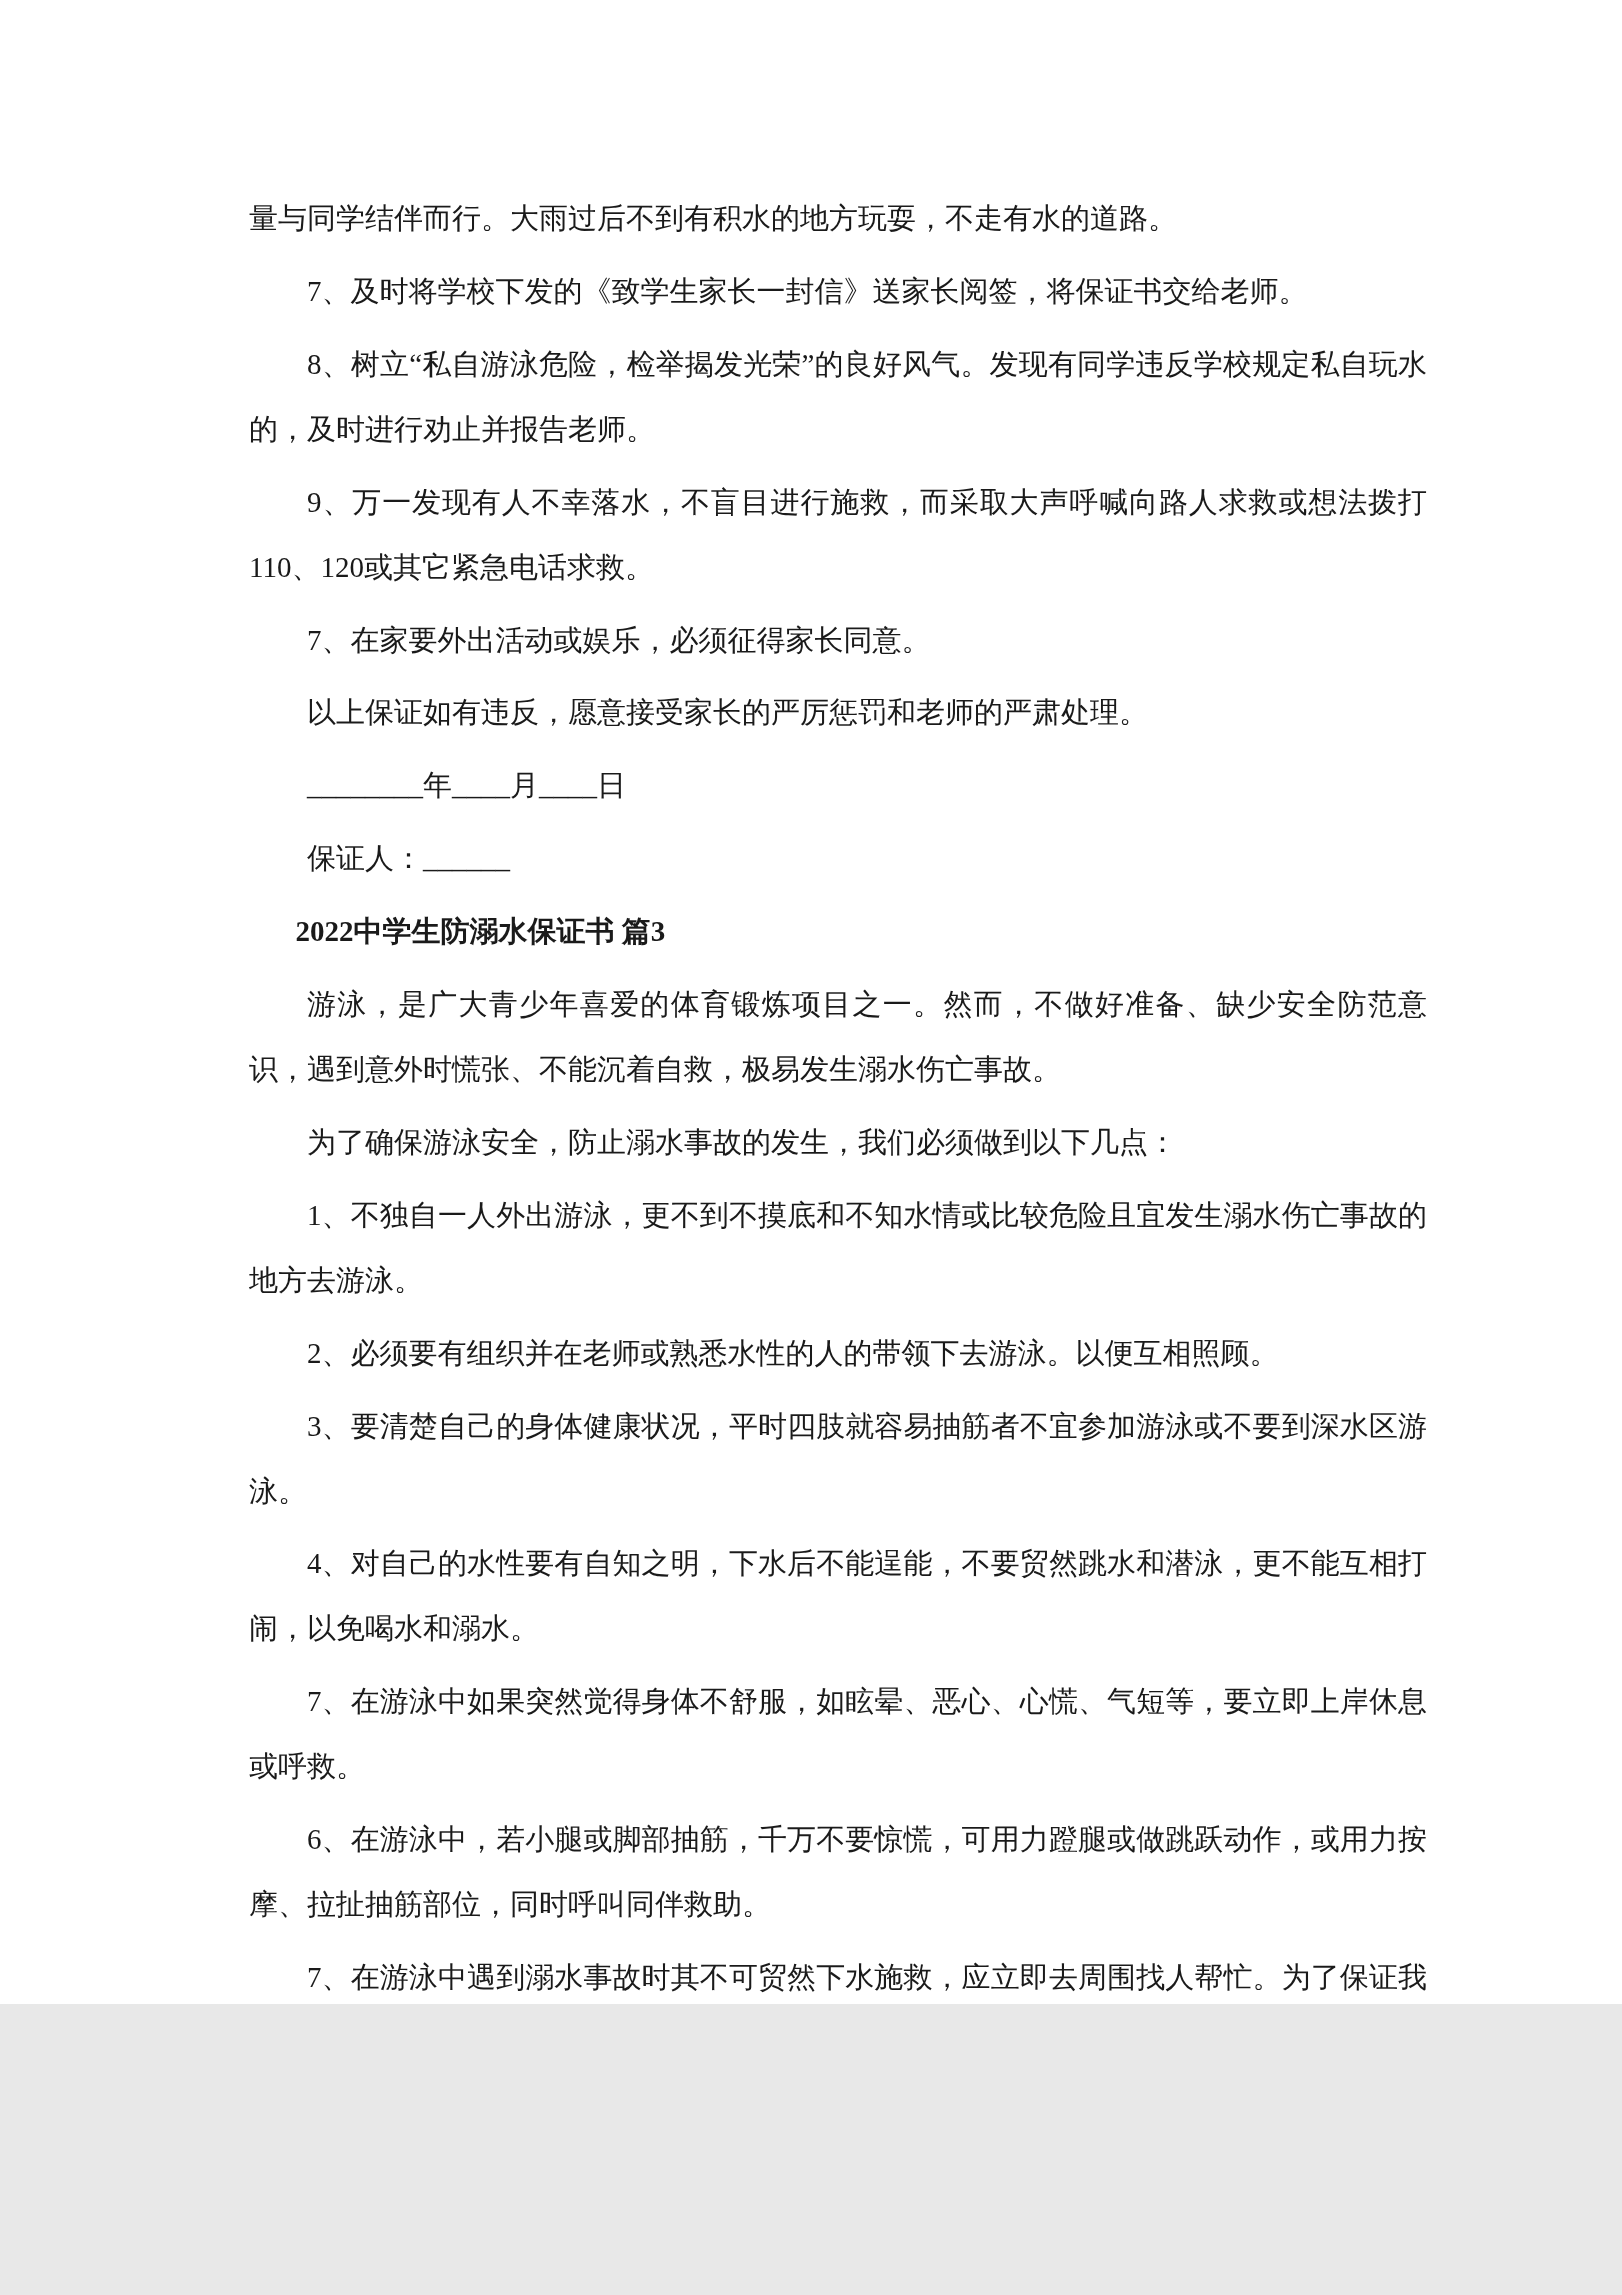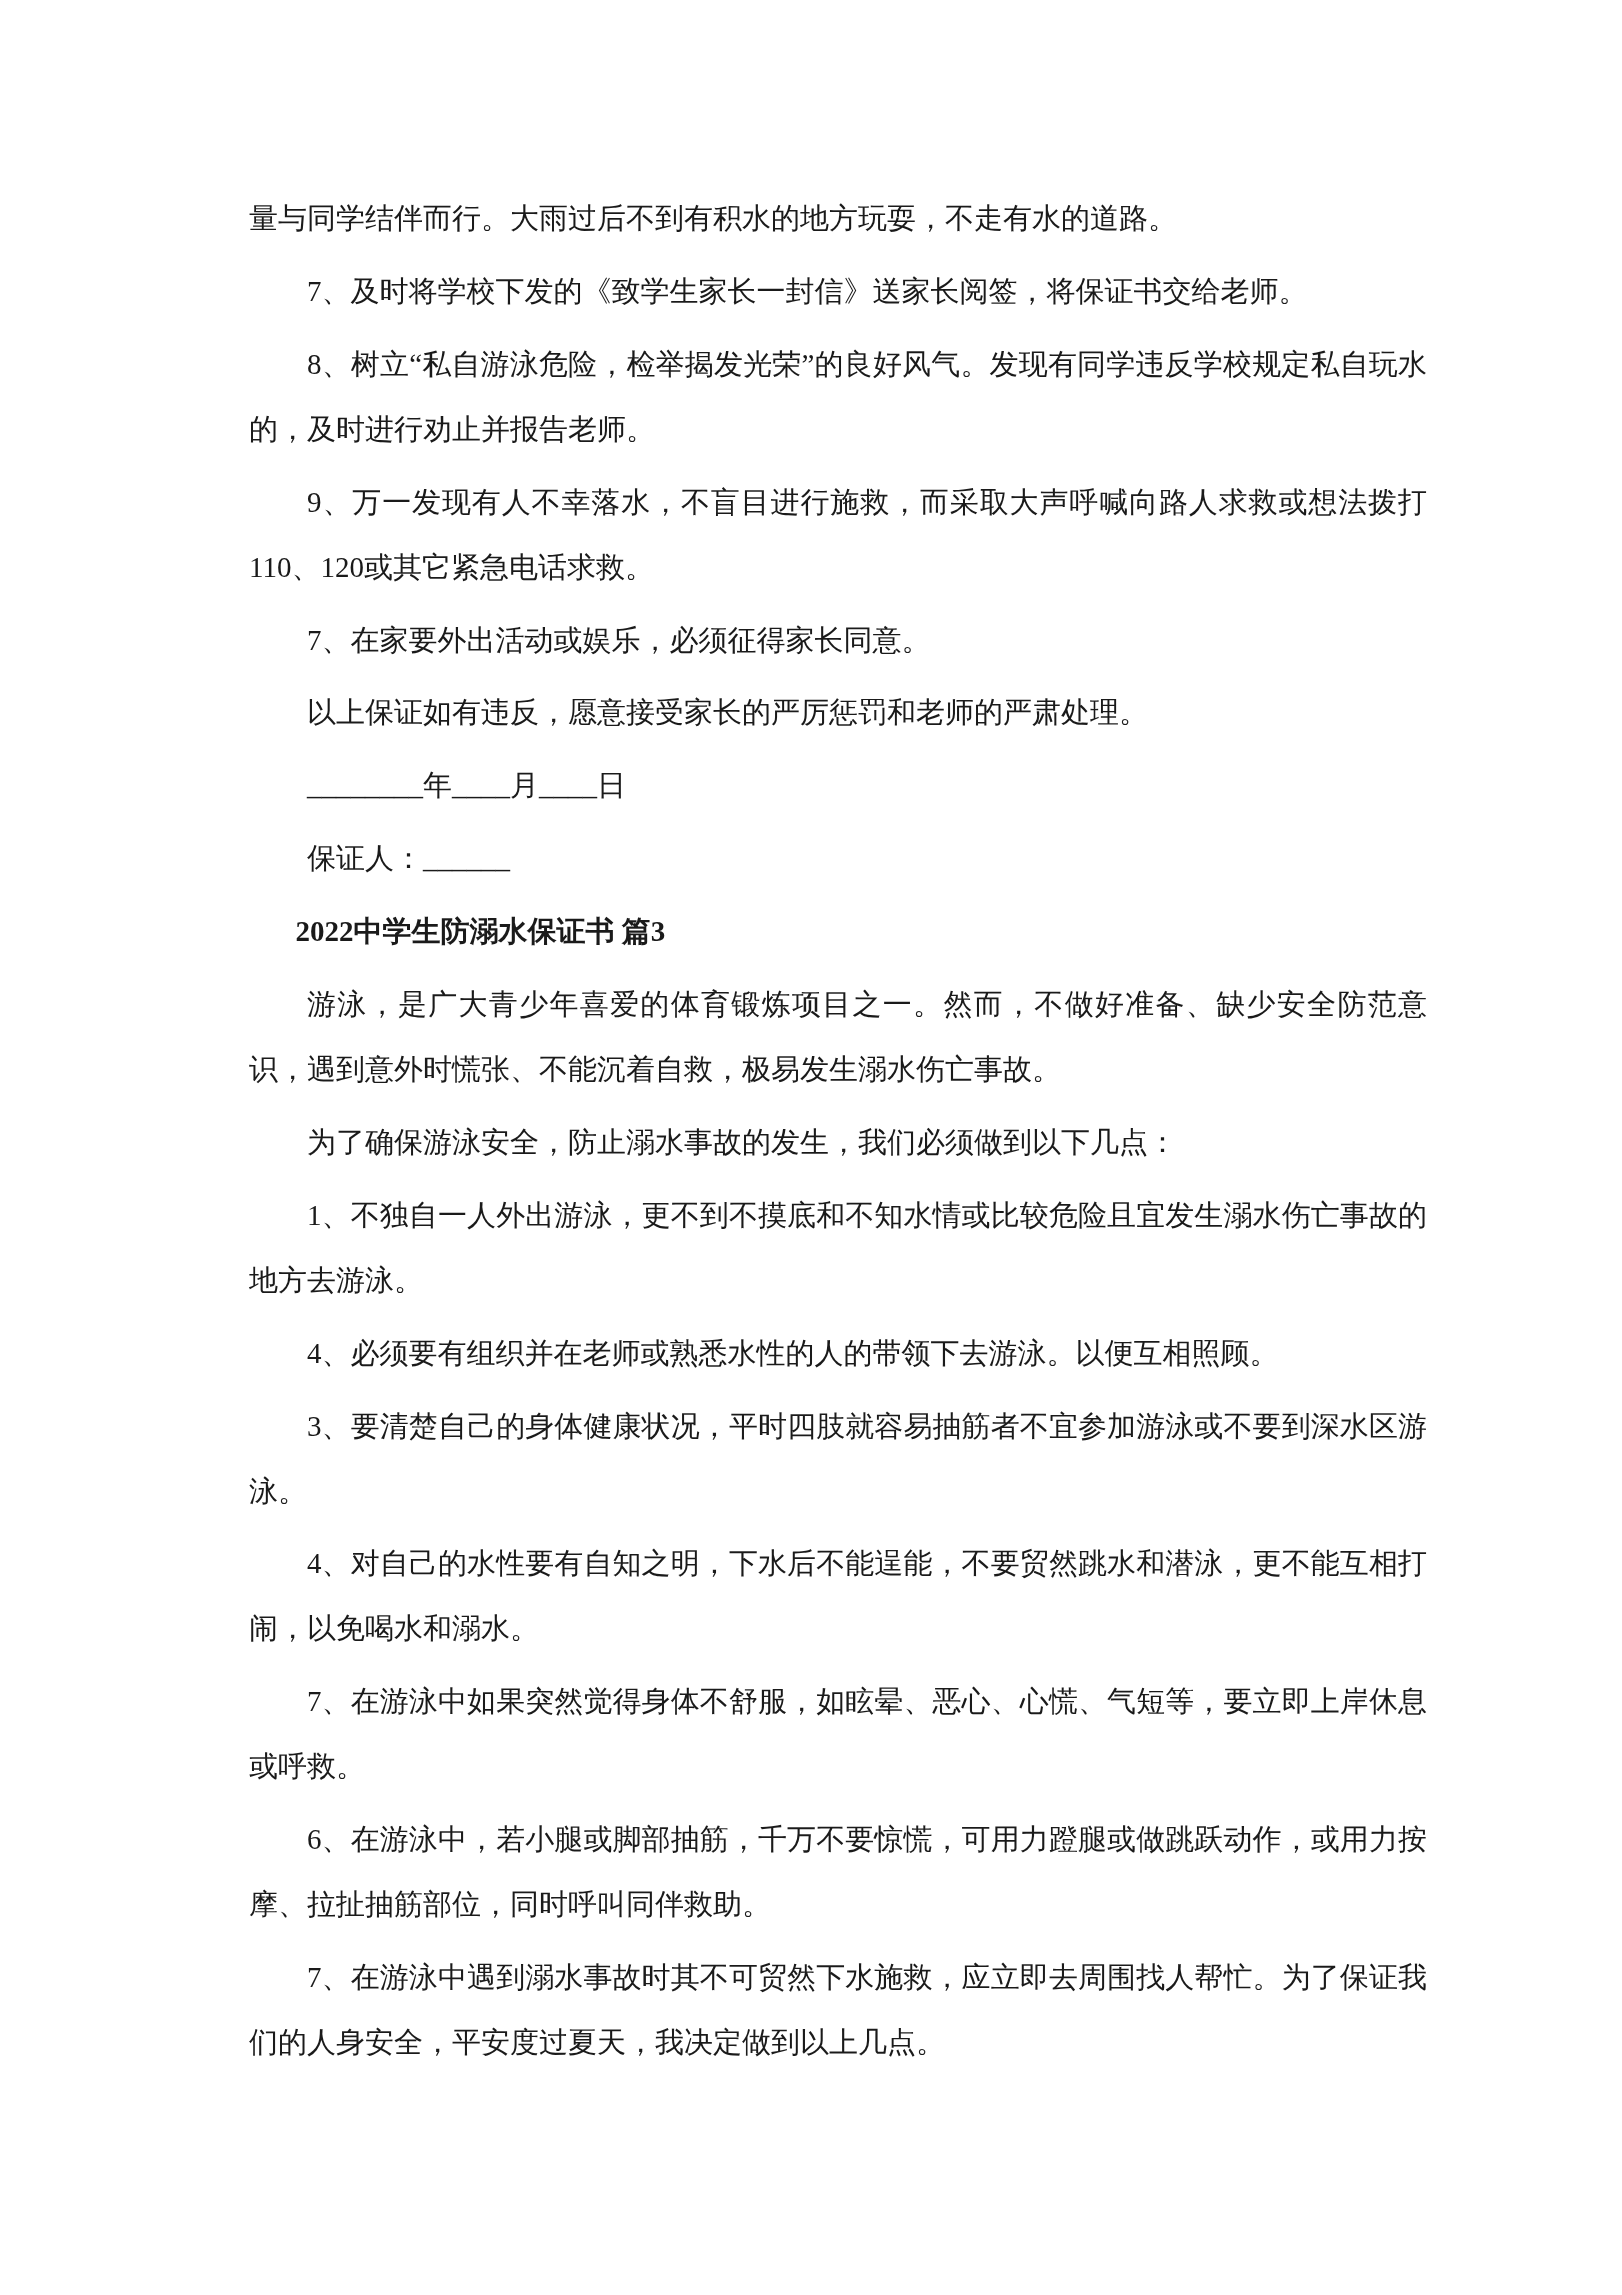--- a/index.html
+++ b/index.html
@@ -3,21 +3,21 @@
 <meta charset="utf-8">
 <style>
   html, body {
     margin: 0;
     padding: 0;
     background: #e8e8e8;
   }
   .page {
     position: relative;
     width: 1623px;
-    height: 2295px;
+    height: 2004px;
     margin: 0 auto;
     background: #ffffff;
     box-sizing: border-box;
     padding: 186px 196px 131px 249px;
     font-family: "Liberation Serif", "DejaVu Serif", serif;
     color: #1a1a1a;
     overflow: hidden;
   }
   .doc-body {
     font-size: 29px;
@@ -45,21 +45,21 @@
     <p class="indent">8、树立“私自游泳危险，检举揭发光荣”的良好风气。发现有同学违反学校规定私自玩水的，及时进行劝止并报告老师。</p>
     <p class="indent">9、万一发现有人不幸落水，不盲目进行施救，而采取大声呼喊向路人求救或想法拨打110、120或其它紧急电话求救。</p>
     <p class="indent">7、在家要外出活动或娱乐，必须征得家长同意。</p>
     <p class="indent">以上保证如有违反，愿意接受家长的严厉惩罚和老师的严肃处理。</p>
     <p class="indent">________年____月____日</p>
     <p class="indent">保证人：______</p>
     <p class="section-title">2022中学生防溺水保证书 篇3</p>
     <p class="indent">游泳，是广大青少年喜爱的体育锻炼项目之一。然而，不做好准备、缺少安全防范意识，遇到意外时慌张、不能沉着自救，极易发生溺水伤亡事故。</p>
     <p class="indent">为了确保游泳安全，防止溺水事故的发生，我们必须做到以下几点：</p>
     <p class="indent">1、不独自一人外出游泳，更不到不摸底和不知水情或比较危险且宜发生溺水伤亡事故的地方去游泳。</p>
-    <p class="indent">4、必须要有组织并在老师或熟悉水性的人的带领下去游泳。以便互相照顾。</p>
+    <p class="indent">2、必须要有组织并在老师或熟悉水性的人的带领下去游泳。以便互相照顾。</p>
     <p class="indent">3、要清楚自己的身体健康状况，平时四肢就容易抽筋者不宜参加游泳或不要到深水区游泳。</p>
     <p class="indent">4、对自己的水性要有自知之明，下水后不能逞能，不要贸然跳水和潜泳，更不能互相打闹，以免喝水和溺水。</p>
     <p class="indent">7、在游泳中如果突然觉得身体不舒服，如眩晕、恶心、心慌、气短等，要立即上岸休息或呼救。</p>
     <p class="indent">6、在游泳中，若小腿或脚部抽筋，千万不要惊慌，可用力蹬腿或做跳跃动作，或用力按摩、拉扯抽筋部位，同时呼叫同伴救助。</p>
     <p class="indent">7、在游泳中遇到溺水事故时其不可贸然下水施救，应立即去周围找人帮忙。为了保证我们的人身安全，平安度过夏天，我决定做到以上几点。</p>
   </div>
 </div>
 
 
 </body></html>

